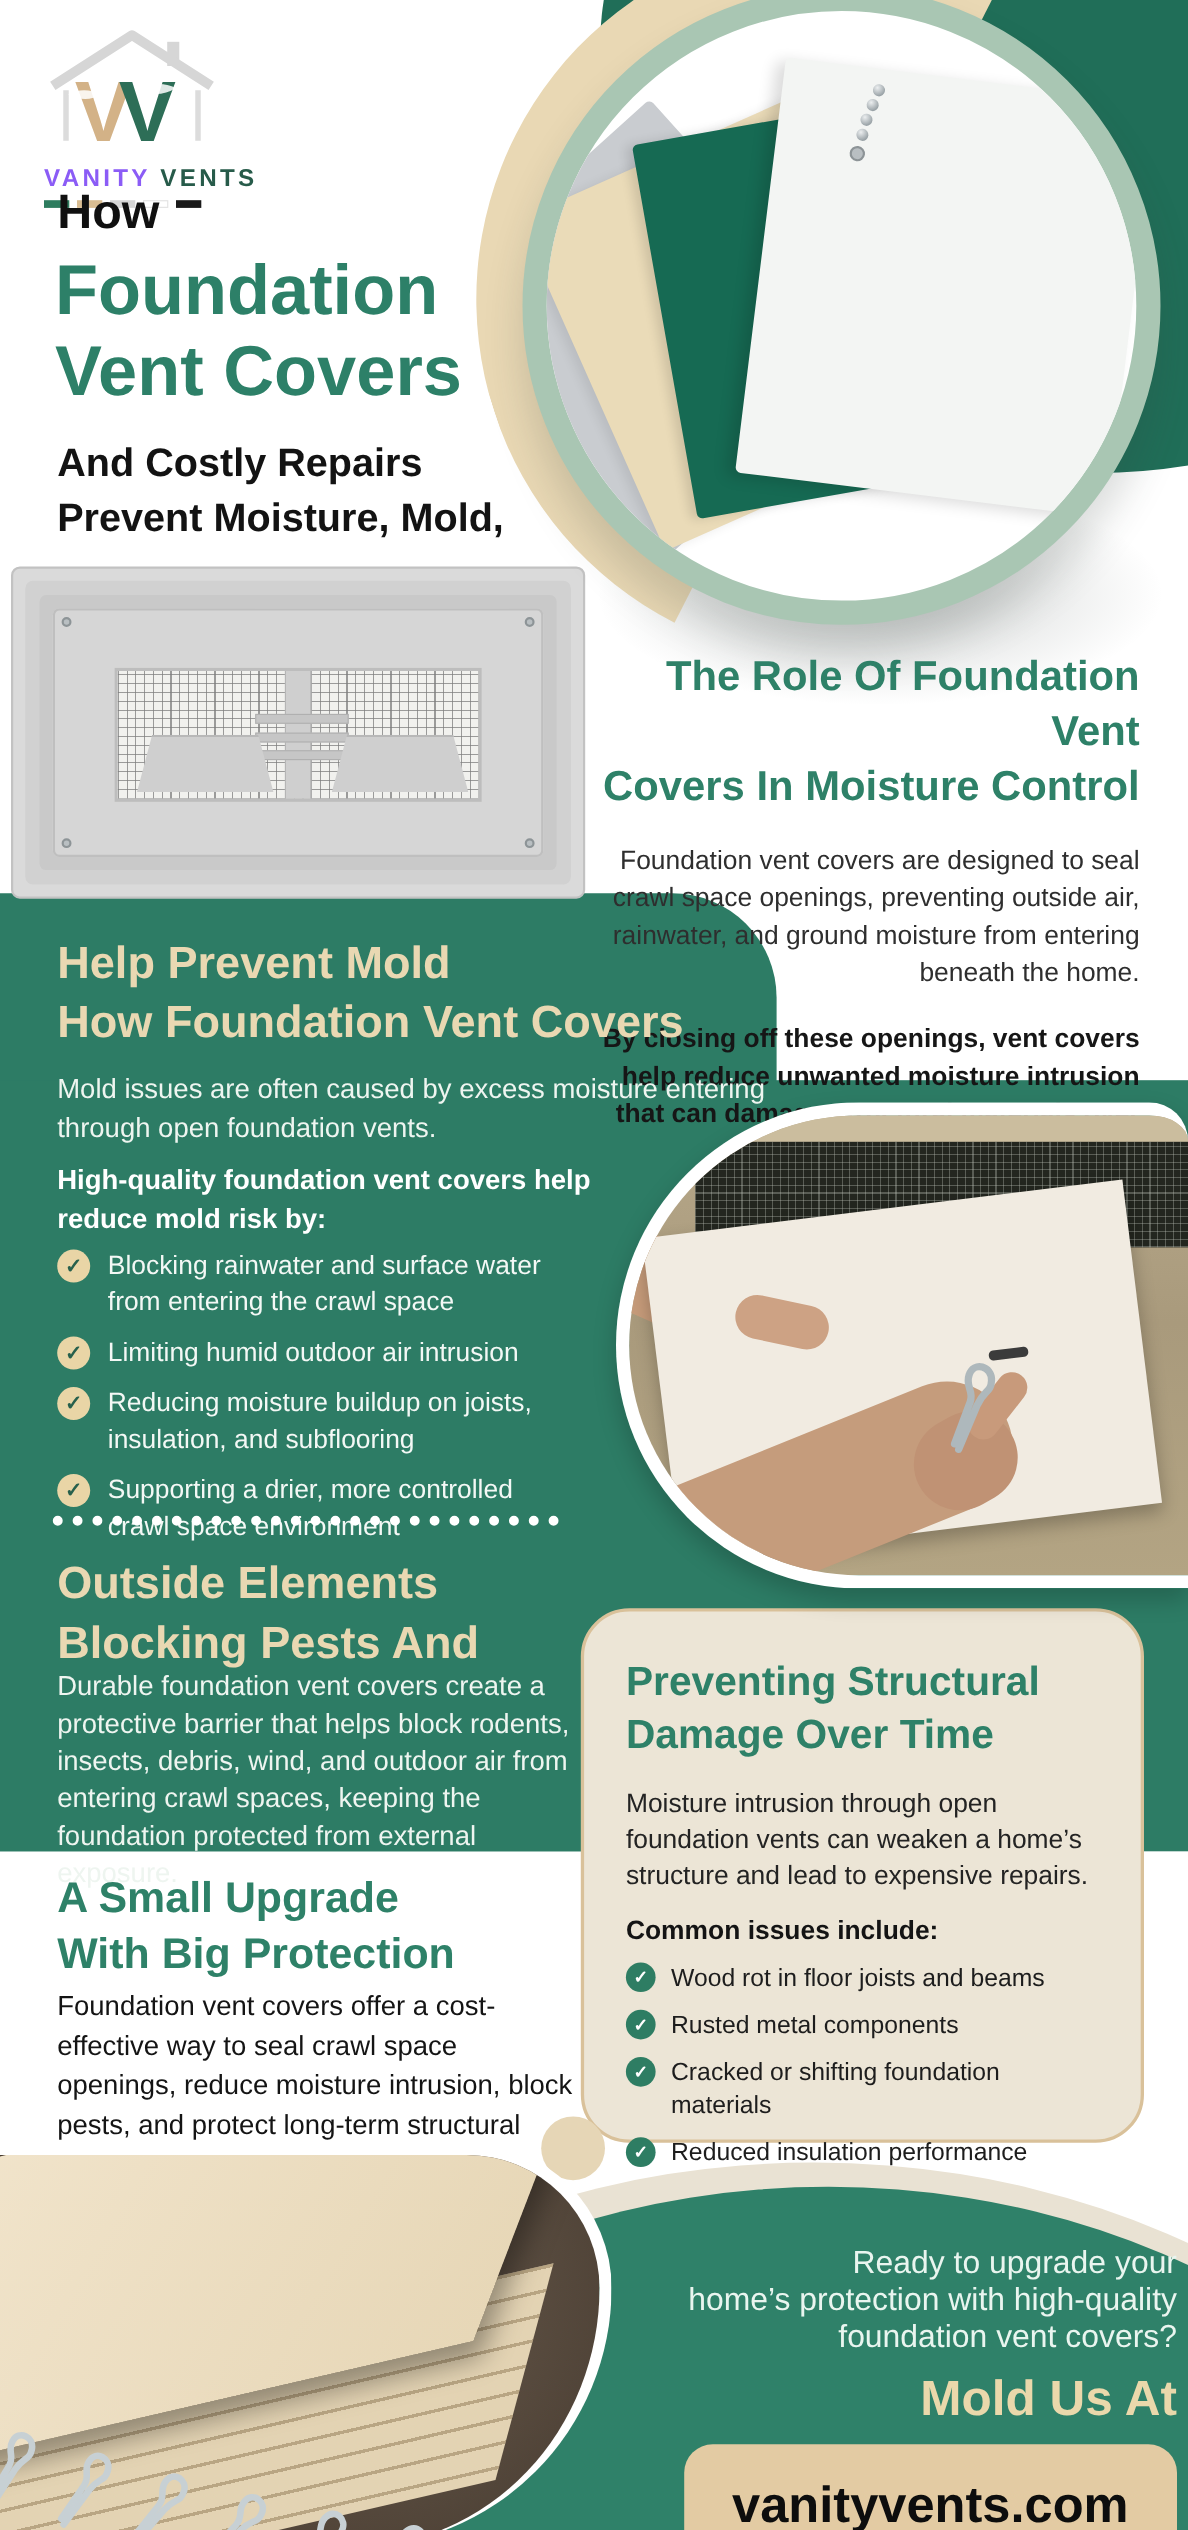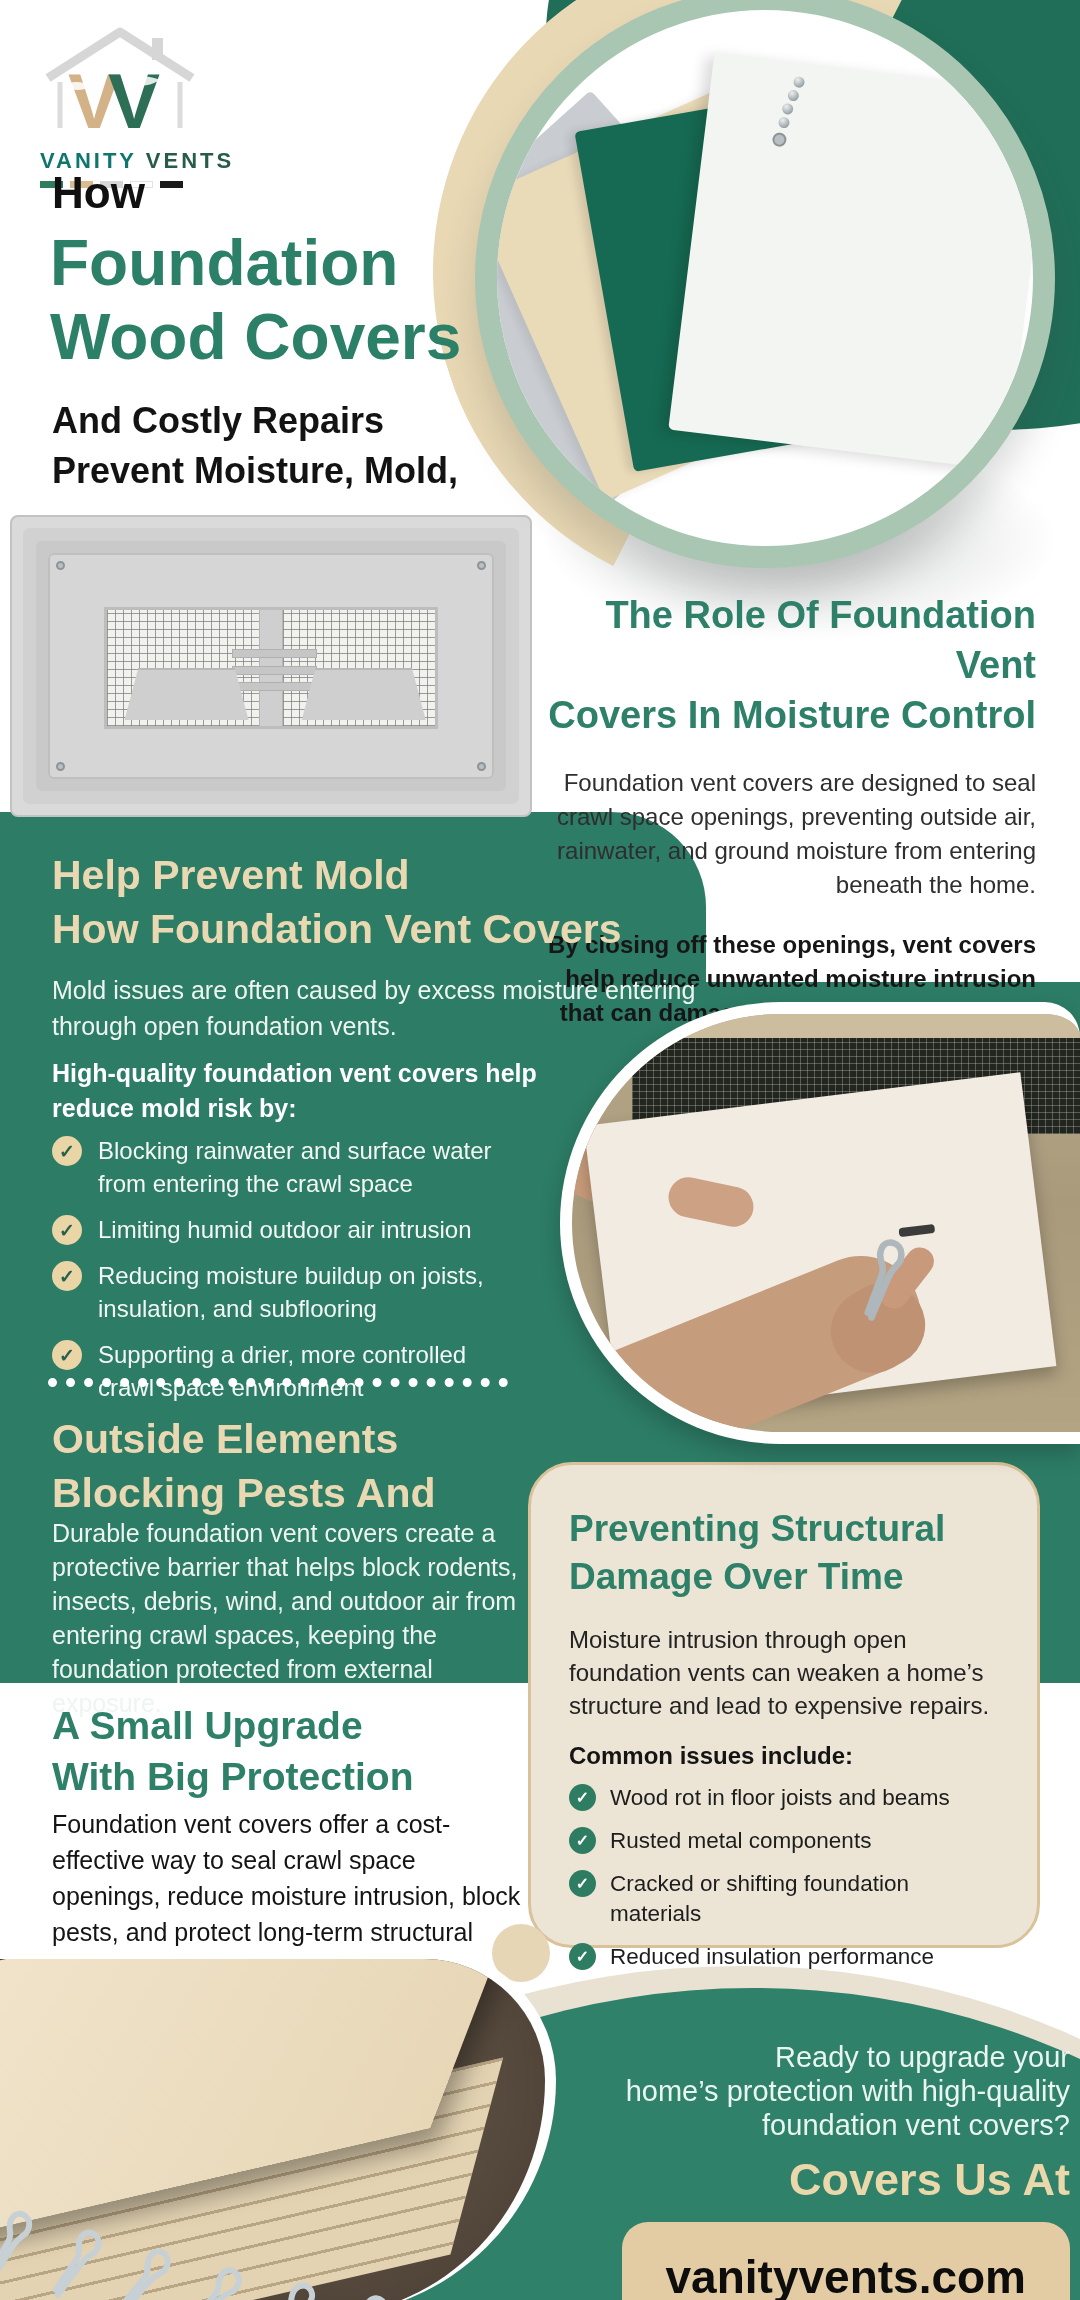--- a/index.html
+++ b/index.html
@@ -153,36 +153,36 @@
   <div class="logo">
     <svg width="160" height="118" viewBox="0 0 160 118">
       <rect x="112" y="14" width="11" height="22" fill="#d6d6d6"></rect>
       <path d="M8,54 L80,8 L152,54" fill="none" stroke="#d6d6d6" stroke-width="9" stroke-linejoin="round"></path>
       <path d="M20,58 L20,104 M140,58 L140,104" stroke="#dcdcdc" stroke-width="5"></path>
       <text x="28" y="104" font-family="Liberation Sans, sans-serif" font-size="78" font-weight="bold" fill="#d3b287">V</text>
       <text x="68" y="104" font-family="Liberation Sans, sans-serif" font-size="78" font-weight="bold" fill="#2d6e57">V</text>
       <path d="M22,62 q14,-8 30,0 q-14,8 -30,0 M86,58 q16,-10 34,-2 q-16,10 -34,2" fill="#ffffff" opacity="0.85"></path>
     </svg>
     <div class="logo-word">
-      <span style="color:#0f766e;">VANITY</span>
+      <span style="color:#8b5cf6;">VANITY</span>
       <span style="color:#275b4a;">VENTS</span>
     </div>
     <div class="logo-bars">
       <span style="background:#2e7d5f;"></span>
       <span style="background:#d9bd92;"></span>
       <span style="background:#d6d6d6;"></span>
       <span style="background:#ffffff;border:1px solid #e2e2e2;"></span>
       <span style="background:#1a1a1a;"></span>
     </div>
   </div>
 
   <div class="kicker">How</div>
   <div class="main-title">
     <div>Foundation</div>
-    <div>Wood Covers</div>
+    <div>Vent Covers</div>
   </div>
   <div class="subtitle">
     <div>And Costly Repairs</div>
     <div>Prevent Moisture, Mold,</div>
   </div>
 
   <div class="vent-img">
     <div class="vent-f1"></div>
     <div class="vent-f2"></div>
     <div class="vent-f3"></div>
@@ -322,17 +322,17 @@
       </svg>
     <svg class="pin-svg" style="left:356px;top:318px;transform:rotate(38deg);" width="40" height="92" viewBox="0 0 40 90">
         <path d="M14,84 L24,46 C28,32 34,34 33,24 C32,12 16,10 14,22 C12,32 20,34 18,44 L10,80" fill="none" stroke="#c7d0d4" stroke-width="6" stroke-linecap="round"></path>
       </svg>
   </div>
 
   <div class="footer-text">
     <div class="cta">Ready to upgrade your</div>
     <div class="cta">home’s protection with high-quality</div>
     <div class="cta">foundation vent covers?</div>
-    <div class="visit">Covers Us At</div>
+    <div class="visit">Mold Us At</div>
     <div><span class="pill">vanityvents.com</span></div>
   </div>
 
 </div>
 
 </body></html>

